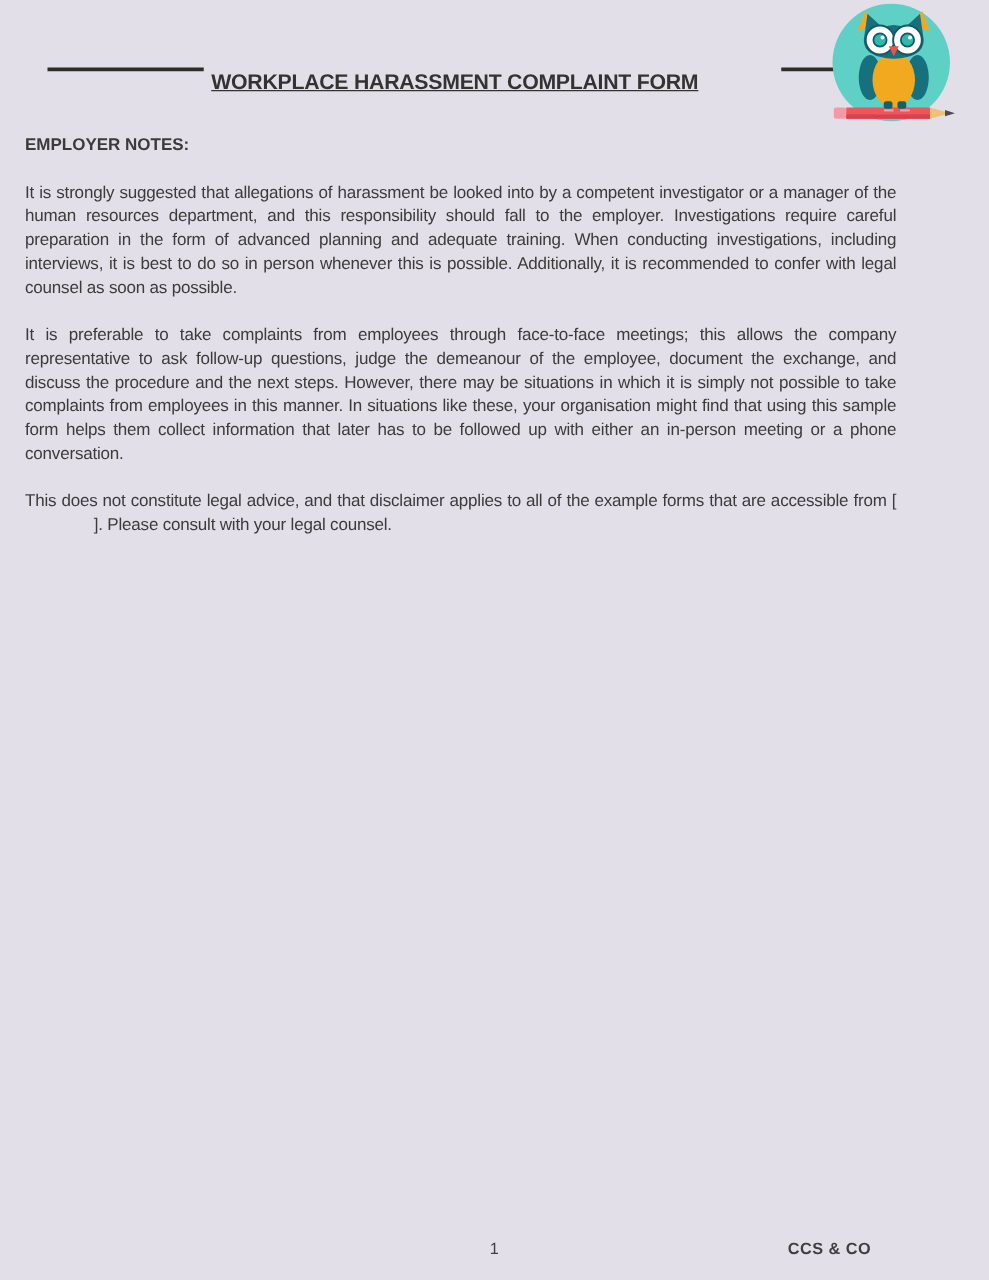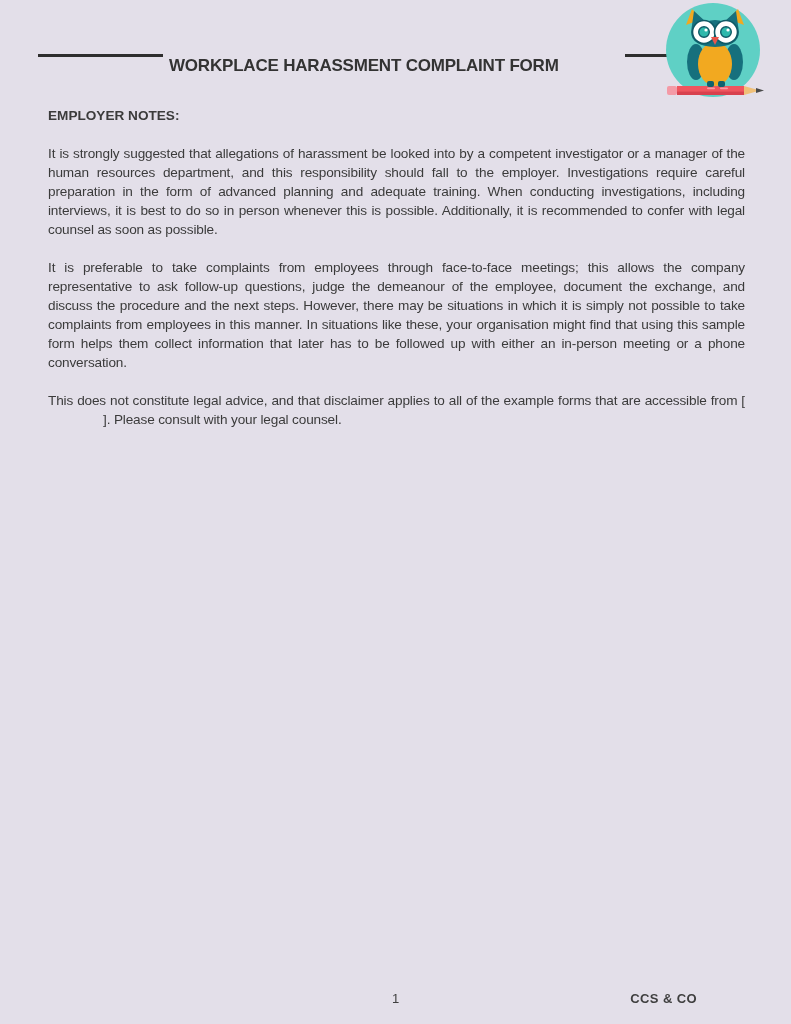--- a/index.html
+++ b/index.html
@@ -13,28 +13,28 @@
   }
   .header-rule {
     position: absolute; top: 54px; height: 2.5px;
     background: #2E2E2E;
   }
   .rule-left  { left: 38px;  width: 125px; }
   .rule-right { left: 625px; width: 43px; }
   .doc-title {
     position: absolute; left: 169px; top: 45px;
     font-size: 17px; font-weight: bold; letter-spacing: -0.2px;
-    color: #333333; white-space: nowrap;
+    color: #333333; white-space: nowrap; text-decoration: underline;
   }
   .logo {
     position: absolute; left: 663px; top: 2px;
     width: 104px; height: 104px;
   }
   .content {
-    position: absolute; left: 48px; top: 106px; width: 697px;
+    position: absolute; left: 20px; top: 106px; width: 697px;
     font-size: 13.6px; line-height: 19px;
     text-align: justify; letter-spacing: -0.15px;
   }
   .section-heading {
     font-size: 13.6px; font-weight: bold;
     margin: 0 0 19px 0; letter-spacing: 0;
   }
   .content p { margin: 0 0 19px 0; }
   .bracket-gap { display: inline-block; width: 55px; }
   .footer-page-number {

